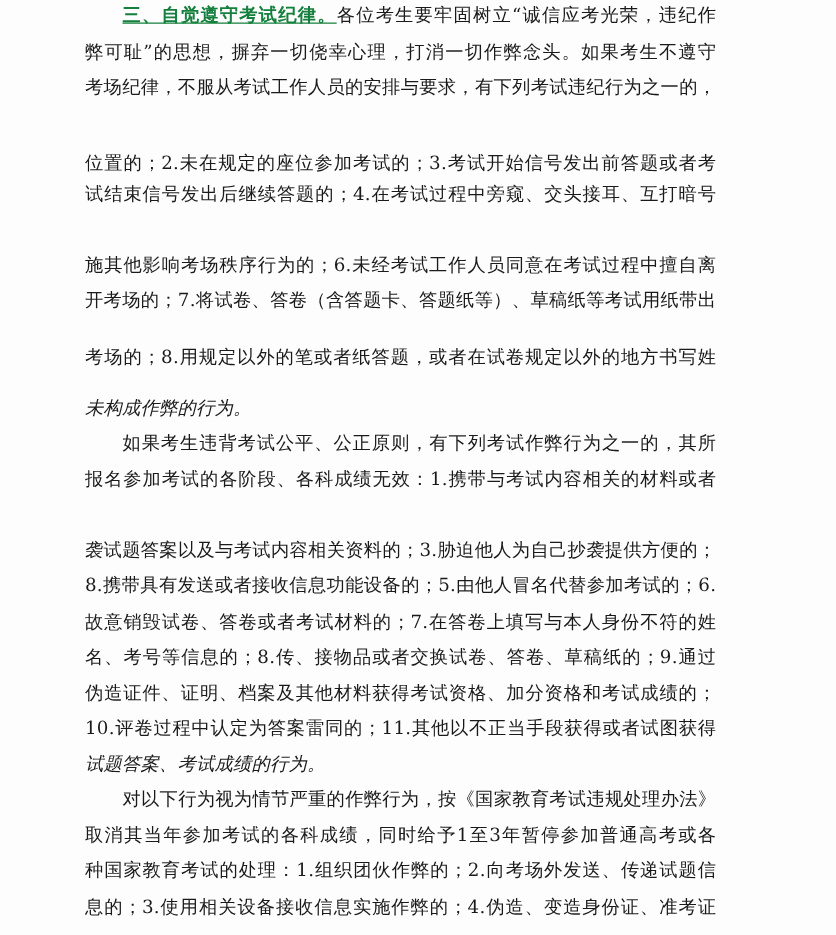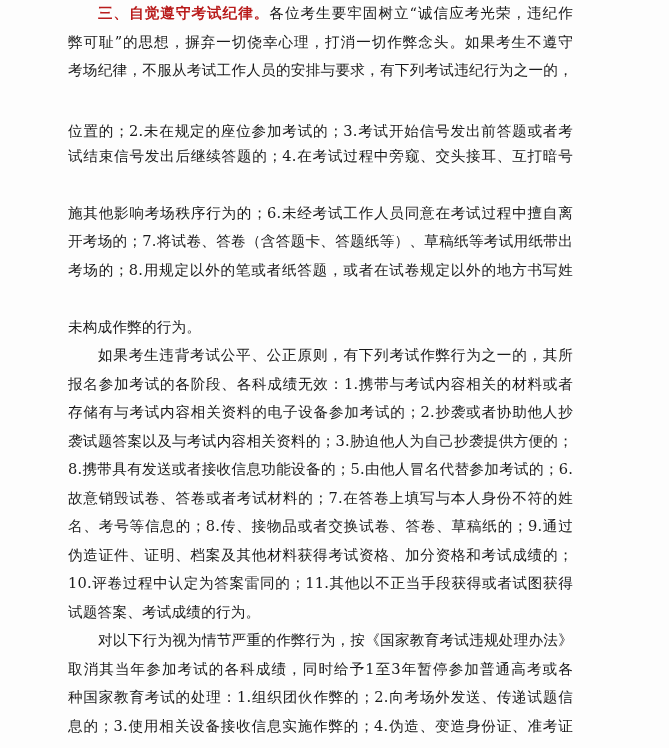--- a/index.html
+++ b/index.html
@@ -9,41 +9,40 @@
     background: #fdfdfd;
   }
   .line {
     position: absolute; left: 68px; width: 505px; height: 22px;
     font-family: "DejaVu Serif", "Liberation Serif", serif;
     font-size: 14.6px; line-height: 22px; color: #1a1a1a;
     white-space: nowrap; text-align: justify; text-align-last: justify;
     letter-spacing: 0.2px;
   }
   .line.indent { left: 98px; width: 475px; }
-  .line.last { text-align-last: left; }
-  .bold { font-weight: bold; color: #b91c1c; }
+  .line.last { text-align-last: left; font-style: italic; }
+  .bold { font-weight: bold; color: #15803d; text-decoration: underline; }
 </style>
 </head>
 <body>
 
 <div class="page">
 
   <div class="line indent" style="top:2px"><span class="bold">三、自觉遵守考试纪律。</span><span>各位考生要牢固树立“诚信应考光荣，违纪作</span></div>
   <div class="line" style="top:59px">考场纪律，不服从考试工作人员的安排与要求，有下列考试违纪行为之一的，</div>
   <div class="line" style="top:31px">弊可耻”的思想，摒弃一切侥幸心理，打消一切作弊念头。如果考生不遵守</div>
   <div class="line" style="top:120px">位置的；2.未在规定的座位参加考试的；3.考试开始信号发出前答题或者考</div>
   <div class="line" style="top:145px">试结束信号发出后继续答题的；4.在考试过程中旁窥、交头接耳、互打暗号</div>
   <div class="line" style="top:202px">施其他影响考场秩序行为的；6.未经考试工作人员同意在考试过程中擅自离</div>
   <div class="line" style="top:230px">开考场的；7.将试卷、答卷（含答题卡、答题纸等）、草稿纸等考试用纸带出</div>
-  <div class="line" style="top:259px">考场的；8.用规定以外的笔或者纸答题，或者在试卷规定以外的地方书写姓</div>
+  <div class="line" style="top:275px">考场的；8.用规定以外的笔或者纸答题，或者在试卷规定以外的地方书写姓</div>
   <div class="line last" style="top:316px">未构成作弊的行为。</div>
 
   <div class="line indent" style="top:344px">如果考生违背考试公平、公正原则，有下列考试作弊行为之一的，其所</div>
   <div class="line" style="top:373px">报名参加考试的各阶段、各科成绩无效：1.携带与考试内容相关的材料或者</div>
-  <div class="line" style="top:401px">存储有与考试内容相关资料的电子设备参加考试的；2.抄袭或者协助他人抄</div>
   <div class="line" style="top:430px">袭试题答案以及与考试内容相关资料的；3.胁迫他人为自己抄袭提供方便的；</div>
   <div class="line" style="top:458px">8.携带具有发送或者接收信息功能设备的；5.由他人冒名代替参加考试的；6.</div>
   <div class="line" style="top:487px">故意销毁试卷、答卷或者考试材料的；7.在答卷上填写与本人身份不符的姓</div>
   <div class="line" style="top:515px">名、考号等信息的；8.传、接物品或者交换试卷、答卷、草稿纸的；9.通过</div>
   <div class="line" style="top:544px">伪造证件、证明、档案及其他材料获得考试资格、加分资格和考试成绩的；</div>
   <div class="line" style="top:572px">10.评卷过程中认定为答案雷同的；11.其他以不正当手段获得或者试图获得</div>
   <div class="line indent" style="top:629px">对以下行为视为情节严重的作弊行为，按《国家教育考试违规处理办法》</div>
 
   <div class="line last" style="top:601px">试题答案、考试成绩的行为。</div>
   <div class="line" style="top:658px">取消其当年参加考试的各科成绩，同时给予1至3年暂停参加普通高考或各</div>

